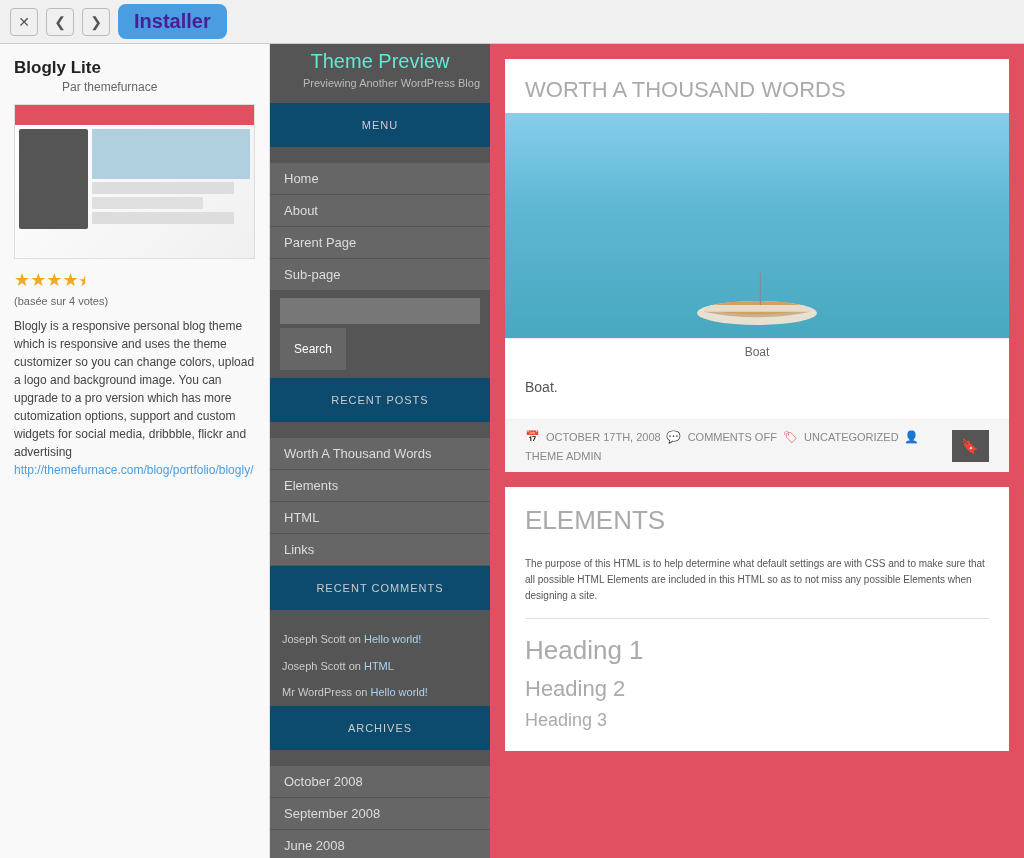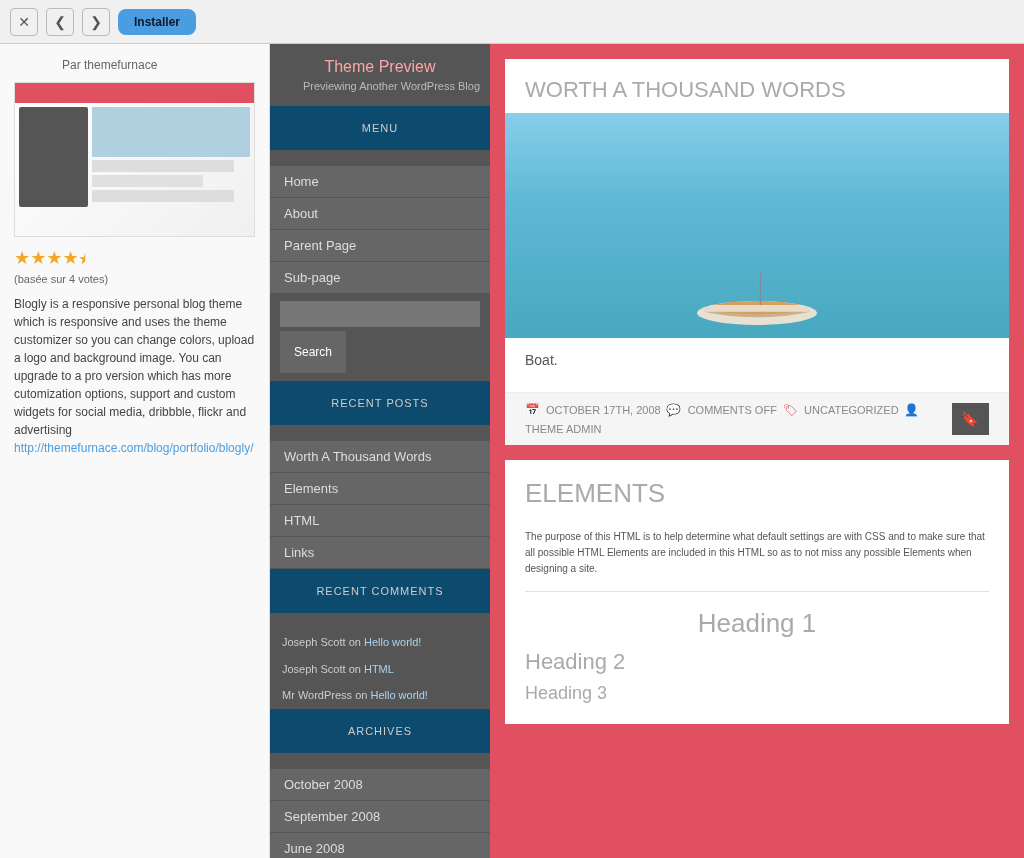--- a/index.html
+++ b/index.html
@@ -5,21 +5,21 @@
     * { box-sizing: border-box; margin: 0; padding: 0; }
     body { font-family: Arial, sans-serif; background: #d0d0d0; width: 1024px; height: 858px; overflow: hidden; display: flex; flex-direction: column; }
 
     
     .toolbar {
       display: flex; align-items: center; background: #f0f0f0; border-bottom: 1px solid #ccc;
       padding: 6px 10px; gap: 8px; height: 44px; flex-shrink: 0;
     }
     .toolbar-close { background: none; border: 1px solid #bbb; border-radius: 4px; width: 28px; height: 28px; cursor: pointer; font-size: 14px; display: flex; align-items: center; justify-content: center; color: #555; }
     .toolbar-nav { background: none; border: 1px solid #bbb; border-radius: 4px; width: 28px; height: 28px; cursor: pointer; font-size: 14px; display: flex; align-items: center; justify-content: center; color: #555; }
-    .toolbar-install { background: #4a9de0; color: #0f172a; border: none; border-radius: 8px; padding: 6px 16px; font-size: 12px; cursor: pointer; font-weight: bold; }
+    .toolbar-install { background: #4a9de0; color: #4c1d95; border: none; border-radius: 8px; padding: 6px 16px; font-size: 20px; cursor: pointer; font-weight: bold; }
 
     
     .main-container { display: flex; flex: 1; overflow: hidden; }
 
     
     .left-panel {
       width: 270px; background: #f9f9f9; border-right: 1px solid #ddd;
       padding: 14px; overflow-y: auto; flex-shrink: 0;
     }
     .theme-title { font-size: 17px; font-weight: bold; color: #222; margin-bottom: 2px; }
@@ -43,21 +43,21 @@
     .rating-text { font-size: 11px; color: #666; margin-bottom: 10px; }
     .version-text { font-size: 13px; color: #333; margin-bottom: 10px; font-weight: bold; }
     .description-text { font-size: 12px; color: #444; line-height: 1.5; }
     .description-link { color: #4a9de0; text-decoration: none; }
 
     
     .mid-panel {
       width: 220px; background: #555; color: #ddd;
       overflow-y: auto; flex-shrink: 0;
     }
-    .mid-panel-title { text-align: center; color: #fca5a5; font-size: 16px; font-weight: normal; padding: 14px 10px 4px; }
+    .mid-panel-title { text-align: center; color: #5eead4; font-size: 20px; font-weight: normal; padding: 6px 10px 4px; }
     .mid-panel-subtitle { text-align: right; color: #bbb; font-size: 11px; padding: 0 10px 14px; }
     .sidebar-section-header {
       background: #0c4a6e; color: #ccc; text-align: center;
       padding: 16px 10px; font-size: 11px; letter-spacing: 1px; text-transform: uppercase;
       margin-bottom: 16px;
     }
     .sidebar-menu-item {
       background: #666; color: #ddd; padding: 8px 14px;
       font-size: 13px; margin-bottom: 1px; cursor: pointer; display: block;
     }
@@ -83,40 +83,41 @@
     .post-body p { font-size: 14px; color: #555; margin-bottom: 10px; }
     .post-meta { background: #f5f5f5; padding: 10px 20px; display: flex; align-items: center; gap: 8px; font-size: 11px; color: #888; border-top: 1px solid #eee; justify-content: space-between; }
     .post-meta-left { display: flex; align-items: center; gap: 6px; flex-wrap: wrap; }
     .post-meta-icon { color: #e05060; font-size: 12px; }
     .post-meta-bookmark { background: #555; color: #fff; padding: 8px 10px; font-size: 14px; cursor: pointer; }
 
     .elements-title { font-size: 26px; color: #aaa; padding: 18px 20px 10px; font-weight: normal; text-transform: uppercase; }
     .elements-body { padding: 10px 20px 16px; }
     .elements-body p { font-size: 10px; color: #555; line-height: 1.6; margin-bottom: 14px; }
     .elements-divider { border: none; border-top: 1px solid #e0e0e0; margin: 10px 0; }
-    .heading1 { font-size: 26px; font-weight: normal; color: #aaa; padding: 6px 0; text-align: center; }
+    .heading1 { font-size: 26px; font-weight: normal; color: #aaa; padding: 6px 0; }
     .heading2 { font-size: 22px; font-weight: normal; color: #aaa; padding: 4px 0; }
     .heading3 { font-size: 18px; font-weight: normal; color: #aaa; padding: 4px 0; }
 
     
     .boat-svg { width: 200px; height: 90px; }
   </style>
 </head>
 <body>
 
 <div class="toolbar">
   <button class="toolbar-close">✕</button>
   <button class="toolbar-nav">❮</button>
   <button class="toolbar-nav">❯</button>
   <button class="toolbar-install">Installer</button>
 </div>
 
 <div class="main-container">
 
   <div class="left-panel">
+    <div class="theme-title">Blogly Lite</div>
     <div class="theme-author">Par themefurnace</div>
 
     <div class="theme-preview-img">
       <div class="preview-mock">
         <div class="preview-header"></div>
         <div class="preview-body">
           <div class="preview-sidebar"></div>
           <div class="preview-content">
             <div class="preview-content-block img-block"></div>
             <div class="preview-content-block text1"></div>
@@ -198,20 +199,21 @@
           <ellipse cx="150" cy="90" rx="90" ry="18" fill="#e8e0d0"></ellipse>
           <path d="M70 88 Q150 105 230 88 L220 78 Q150 92 80 78 Z" fill="#c8b090"></path>
 
           <ellipse cx="150" cy="82" rx="70" ry="10" fill="#d4a060"></ellipse>
 
           <path d="M80 78 L70 88 L230 88 L220 78 Z" fill="#e8dcc8"></path>
 
           <line x1="155" y1="30" x2="155" y2="78" stroke="#888" stroke-width="1.5"></line>
         </svg>
       </div>
+      <div class="image-caption">Boat</div>
 
       <div class="post-body">
         <p>Boat.</p>
       </div>
 
       <div class="post-meta">
         <div class="post-meta-left">
           <span class="post-meta-icon">📅</span>
           <span>OCTOBER 17TH, 2008</span>
           <span class="post-meta-icon">💬</span>

